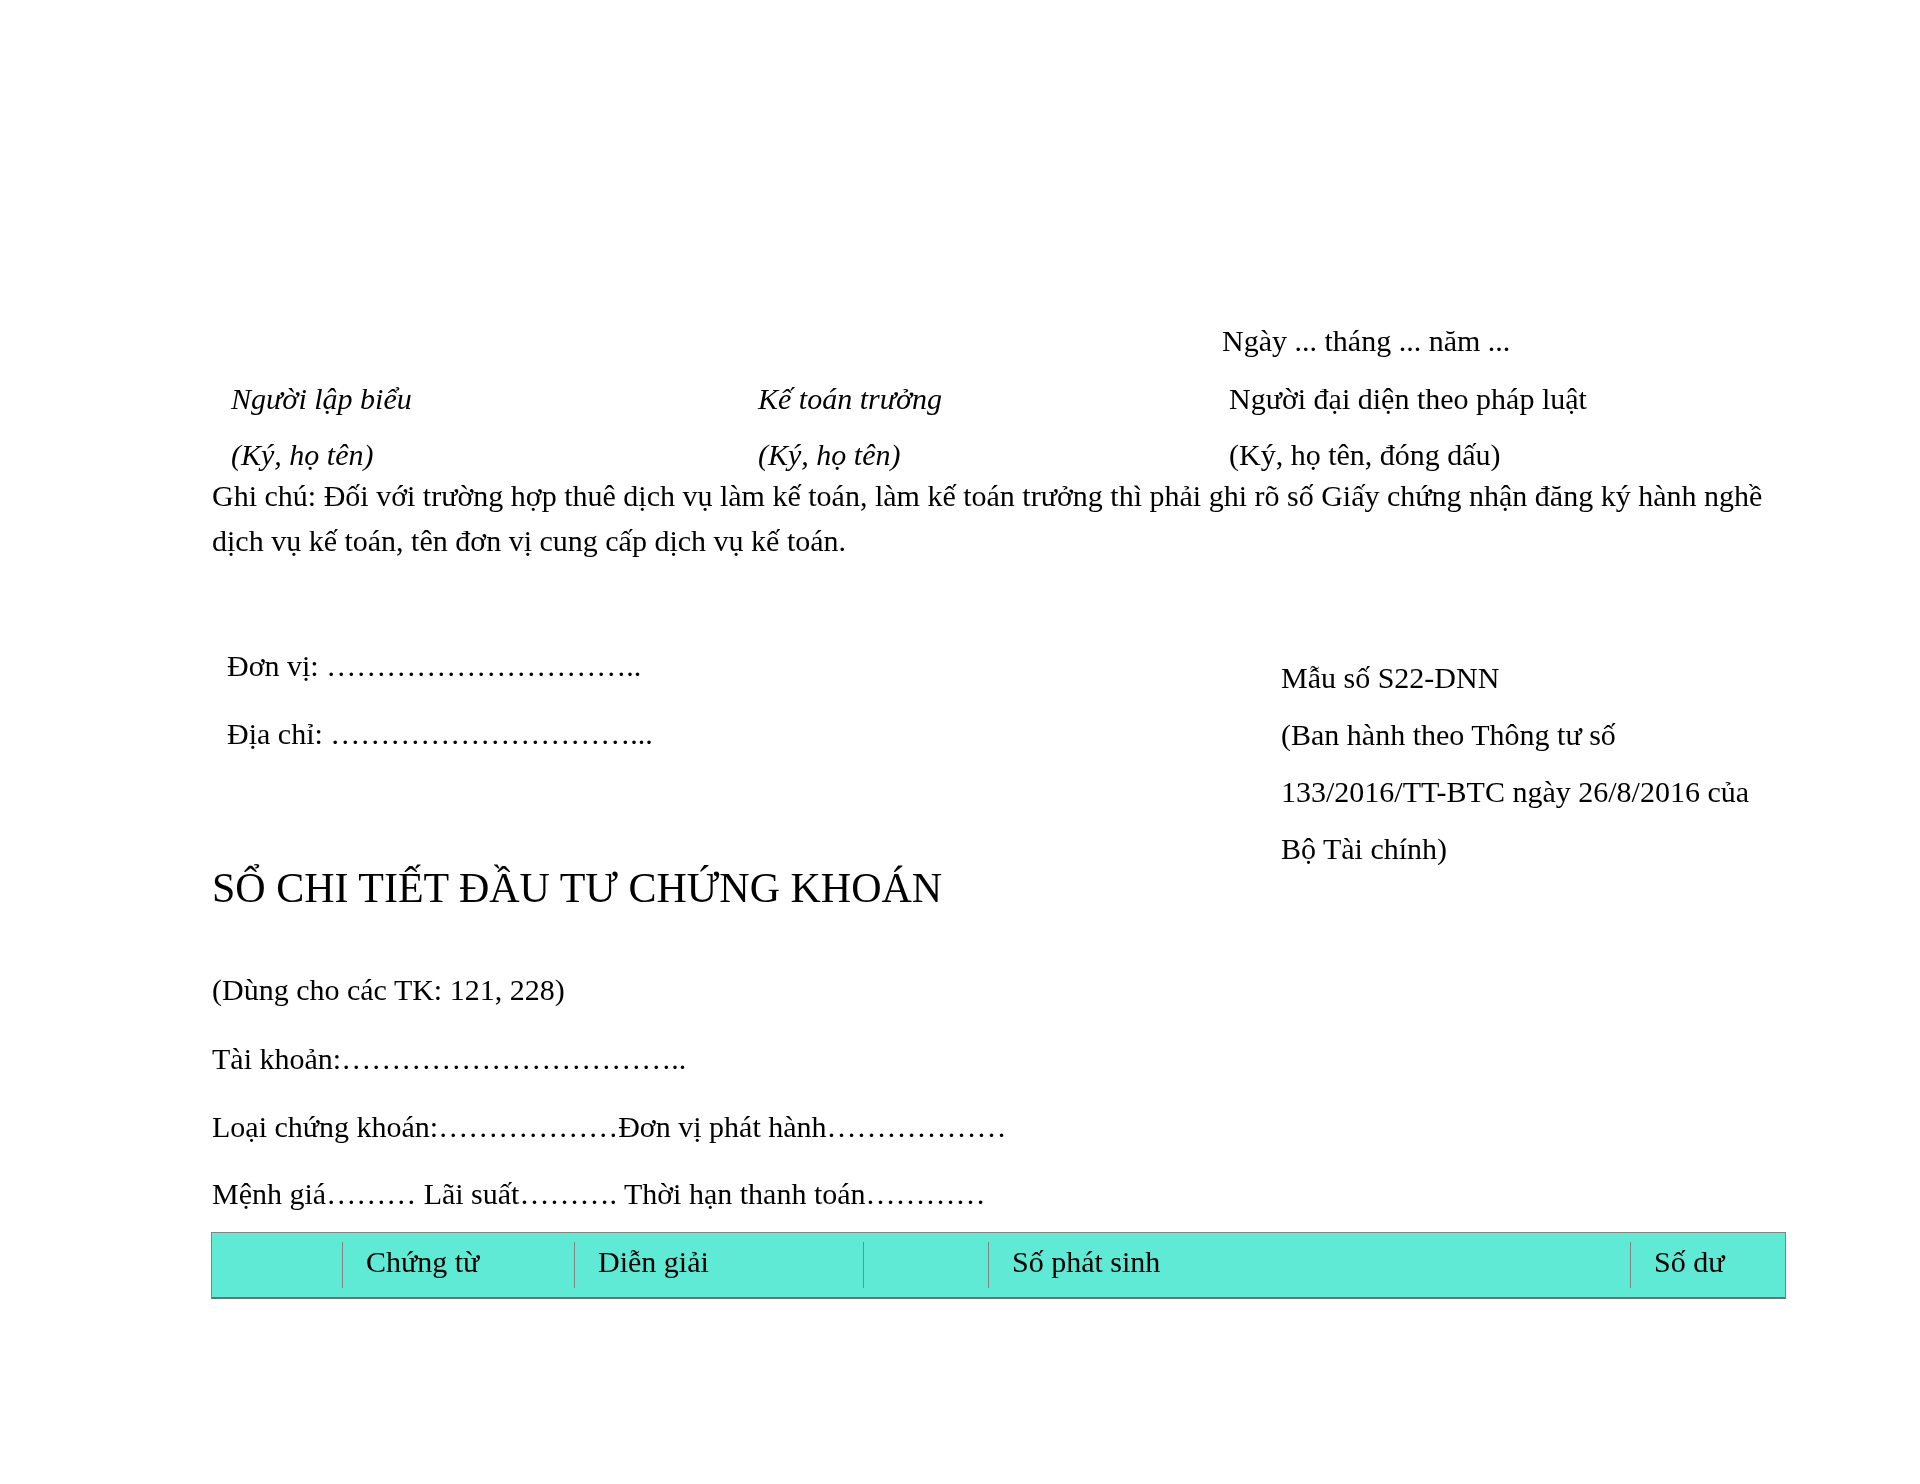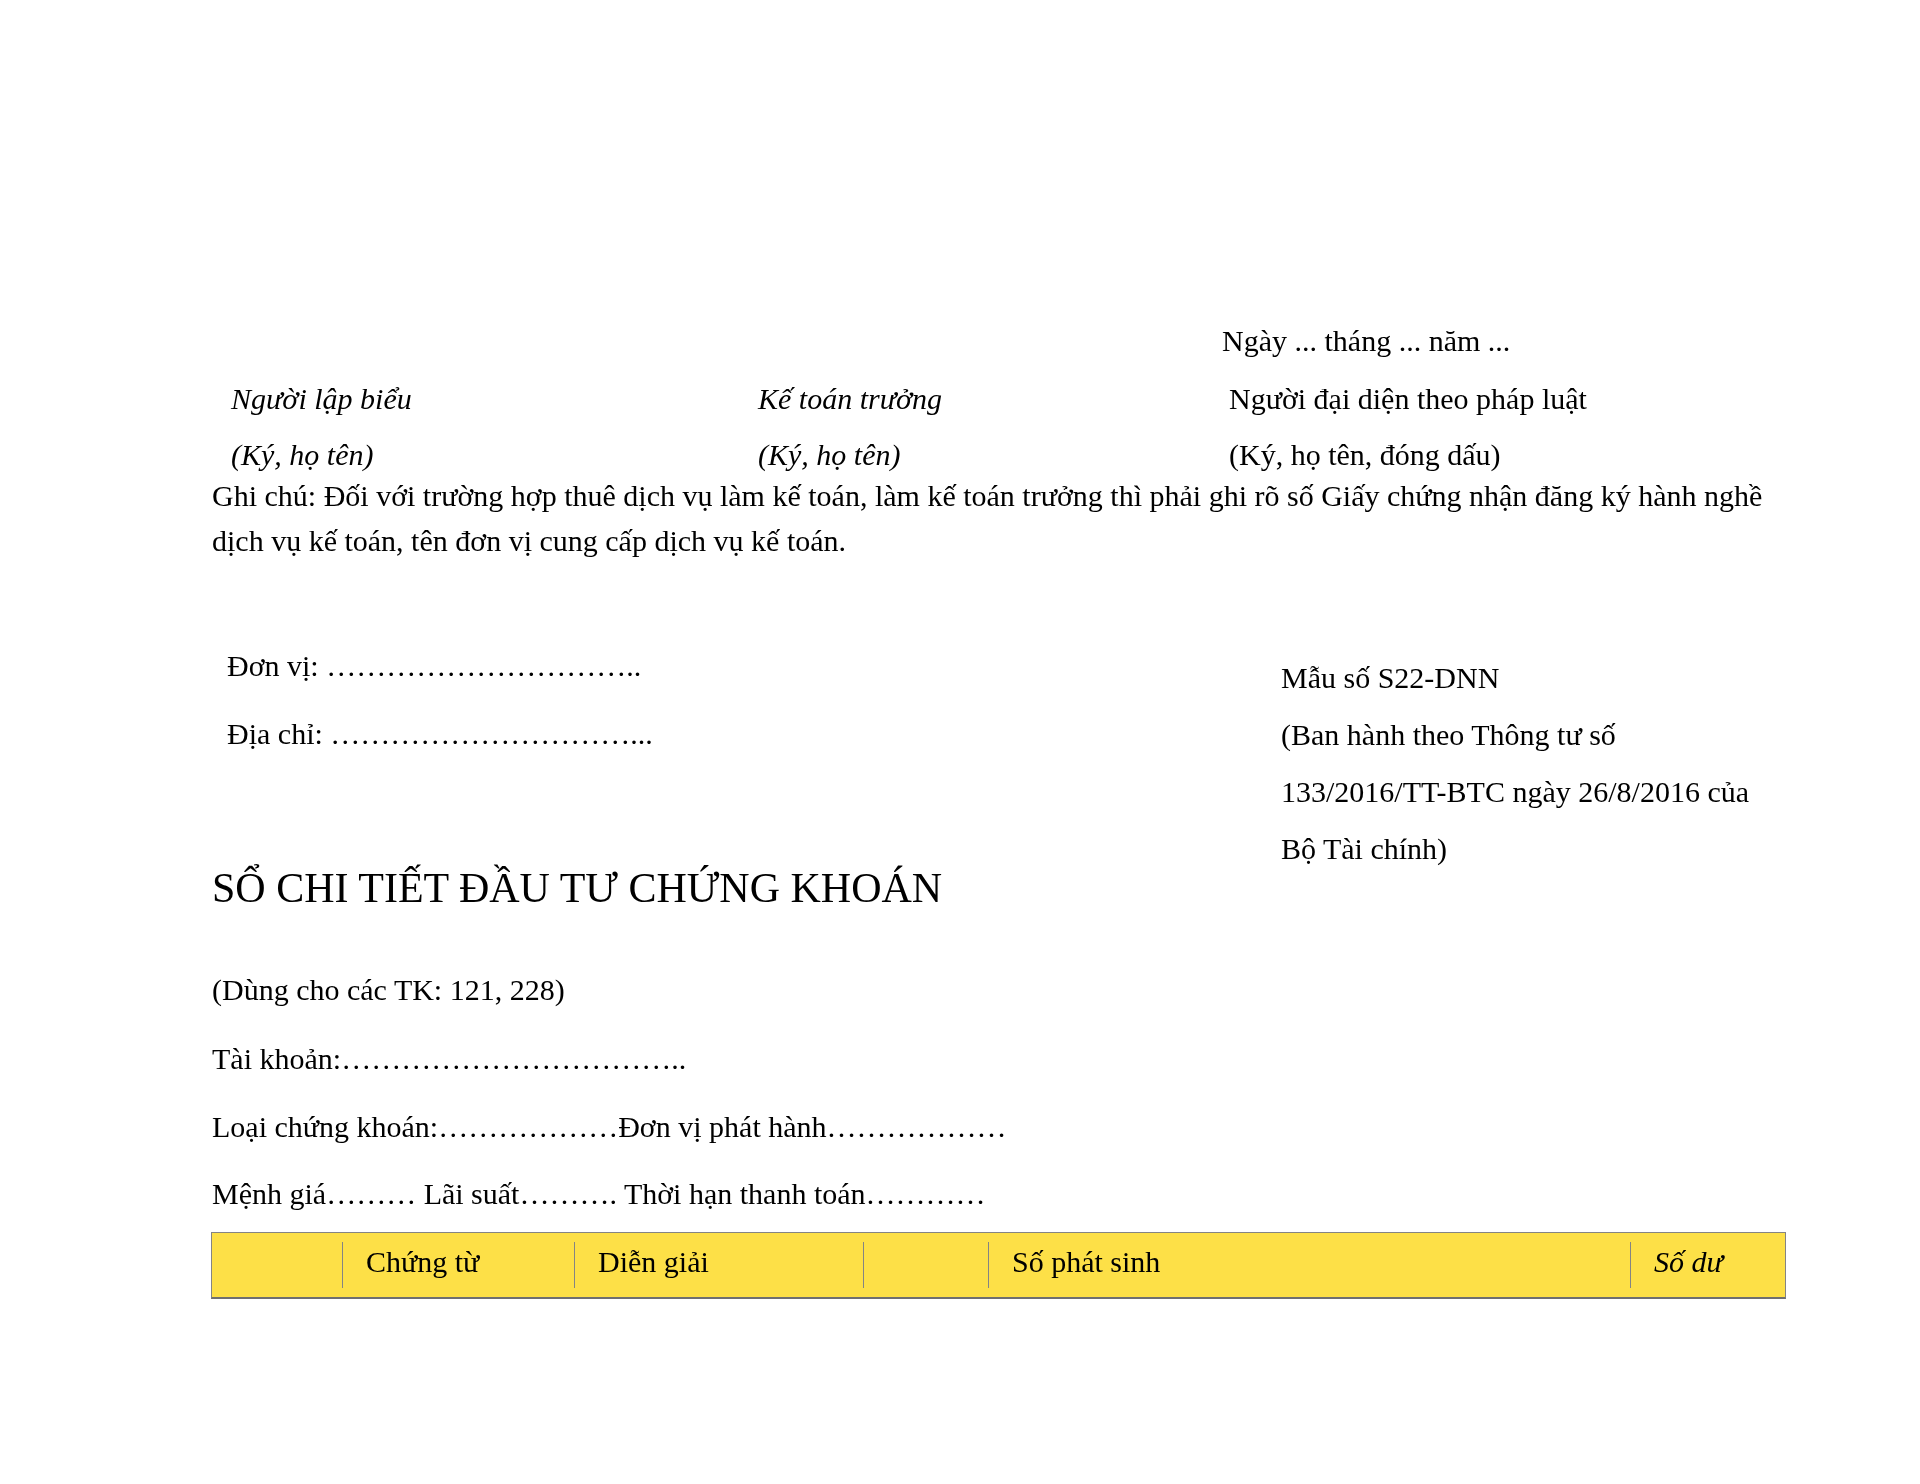--- a/index.html
+++ b/index.html
@@ -41,30 +41,30 @@
   .security-line { left: 176px; top: 1074px; text-align: center; }
   .par-line      { left: 176px; top: 1141px; }
 
   .detail-table {
     position: absolute;
     left: 175px; top: 1196px;
     width: 1575px; height: 67px;
     display: flex;
     border: 1px solid #848484;
     border-bottom: 2px solid #6f6f6f;
-    background: #fde047;
+    background: #5eead4;
   }
   .detail-table .cell {
     border-right: 1px solid #848484;
     padding: 1px 5px 0 5px;
     line-height: 38px;
     overflow: hidden;
     white-space: nowrap;
   }
-  .detail-table .cell:last-child { border-right: none; font-style: italic; }
+  .detail-table .cell:last-child { border-right: none; }
   .col-1 { flex: 0 0 122px; }
   .col-2 { flex: 0 0 214px; }
   .col-3 { flex: 0 0 271px; }
   .col-4 { flex: 0 0 107px; }
   .col-5 { flex: 0 0 624px; }
   .col-6 { flex: 1 1 auto;  }
 </style>
 </head>
 <body>
 

